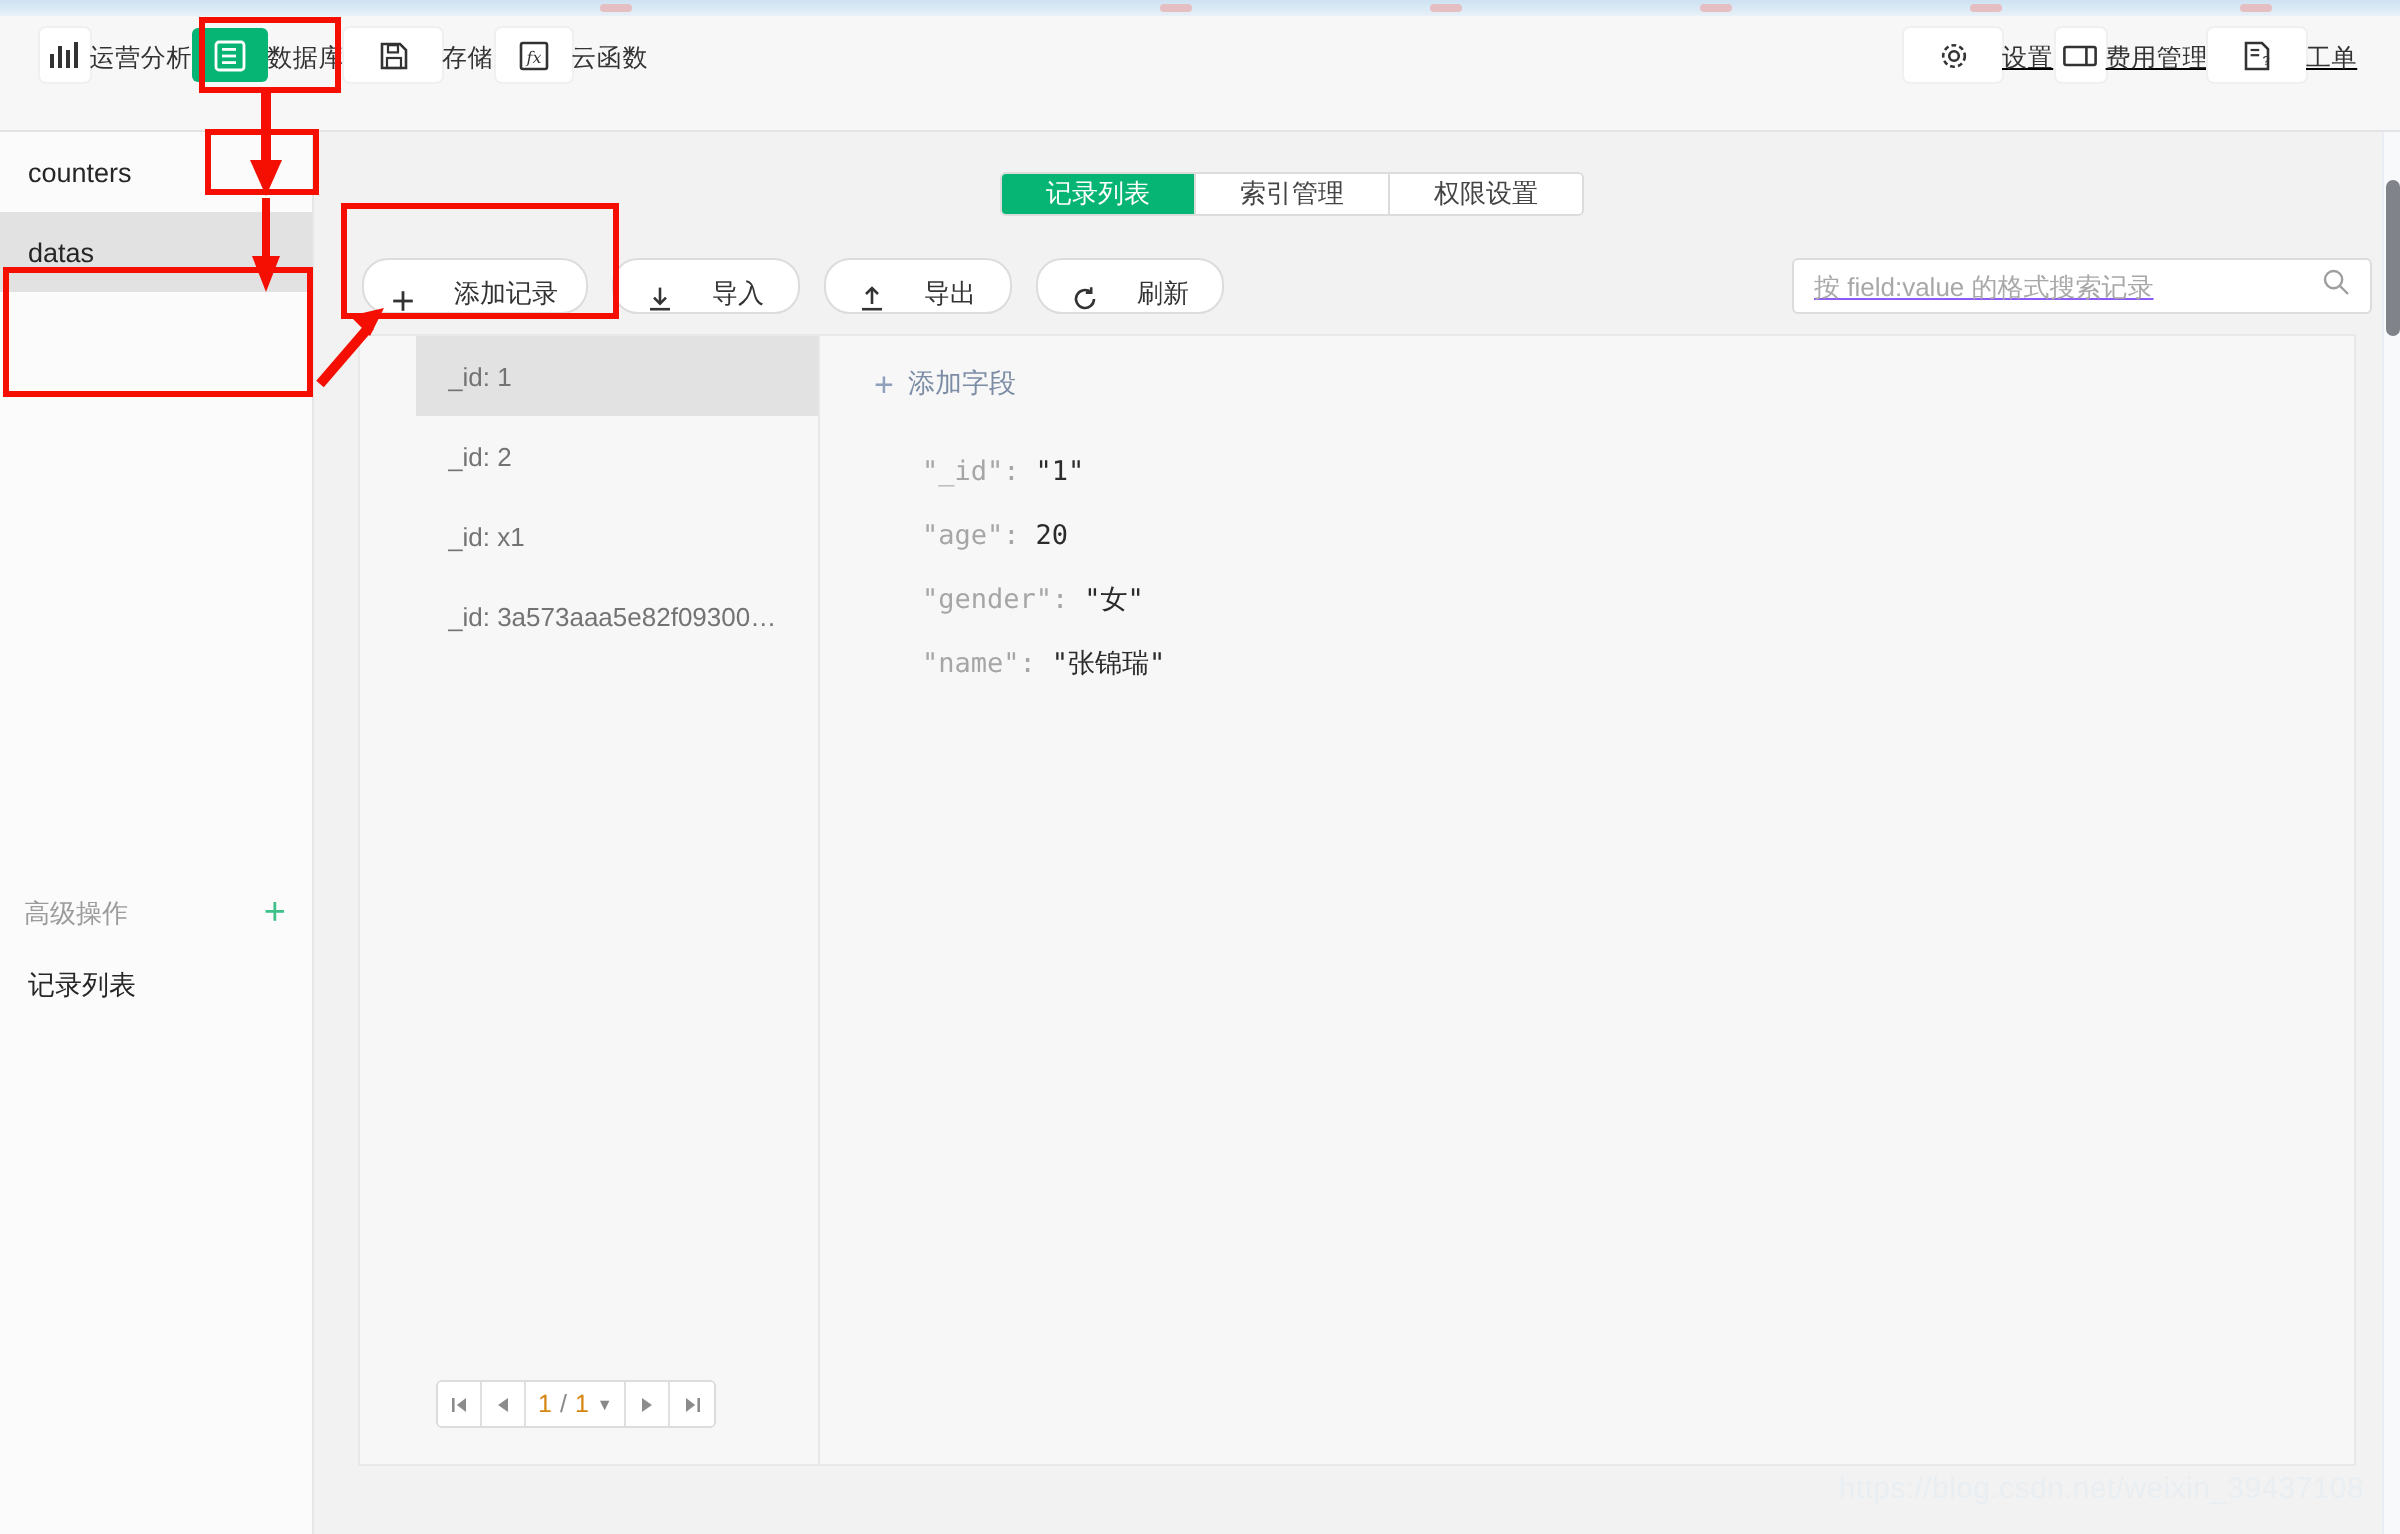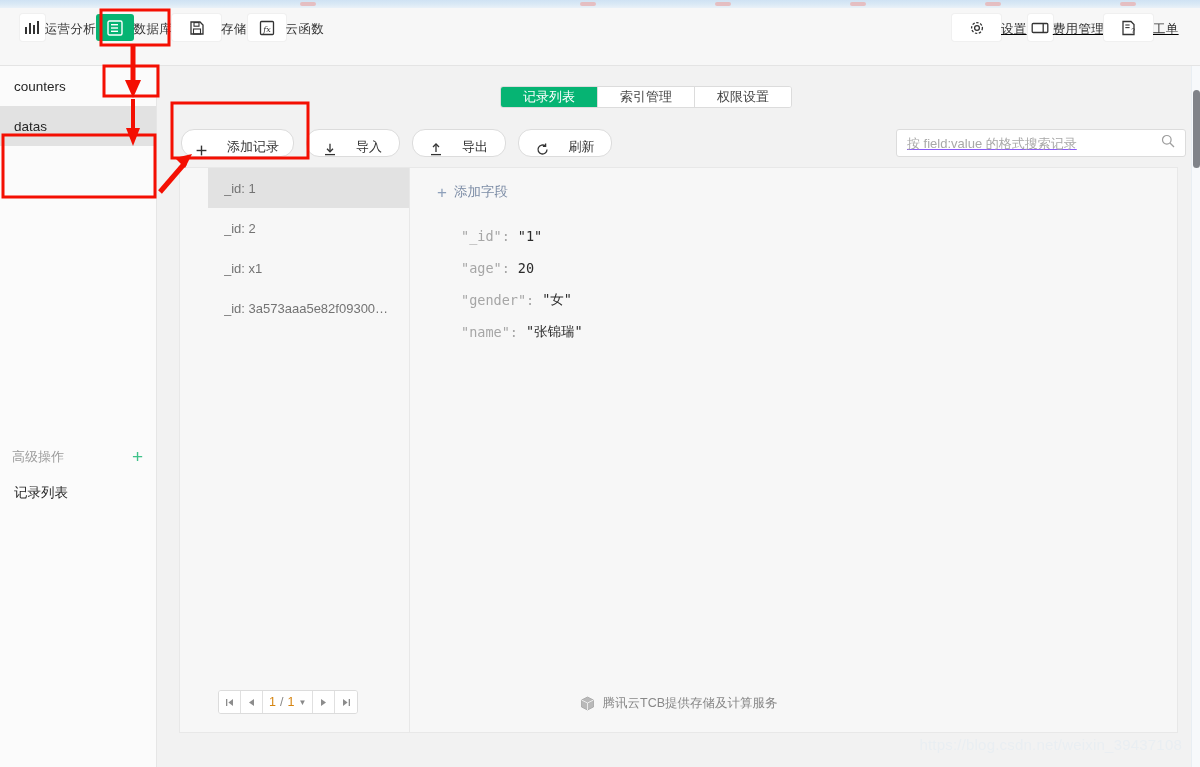--- a/index.html
+++ b/index.html
@@ -439,29 +439,20 @@
           <div class="jrow">
             <span class="jkey">"name"</span>
             <span class="jcolon">:</span>
             <span class="jval">"张锦瑞"</span>
           </div>
         </div>
       </div>
     </div>
   </div>
 
-  <div class="footer">
-    <span class="cube">
-      <svg width="15" height="15" viewBox="0 0 15 15">
-        <path d="M7.5 1 L13.5 4 L13.5 11 L7.5 14 L1.5 11 L1.5 4 Z" fill="#b9b9b9" stroke="#a4a4a4" stroke-width=".8"></path>
-        <path d="M1.5 4 L7.5 7 L13.5 4 M7.5 7 L7.5 14" fill="none" stroke="#f0f0f0" stroke-width=".9"></path>
-      </svg>
-    </span>
-    <span>腾讯云TCB提供存储及计算服务</span>
-  </div>
 
   <div class="watermark">https://blog.csdn.net/weixin_39437108</div>
 
   <div class="vscroll">
     <div class="thumb"></div>
   </div>
 
   <div class="anno">
     <svg width="1200" height="767" style="position:absolute;left:0;top:0">
 

